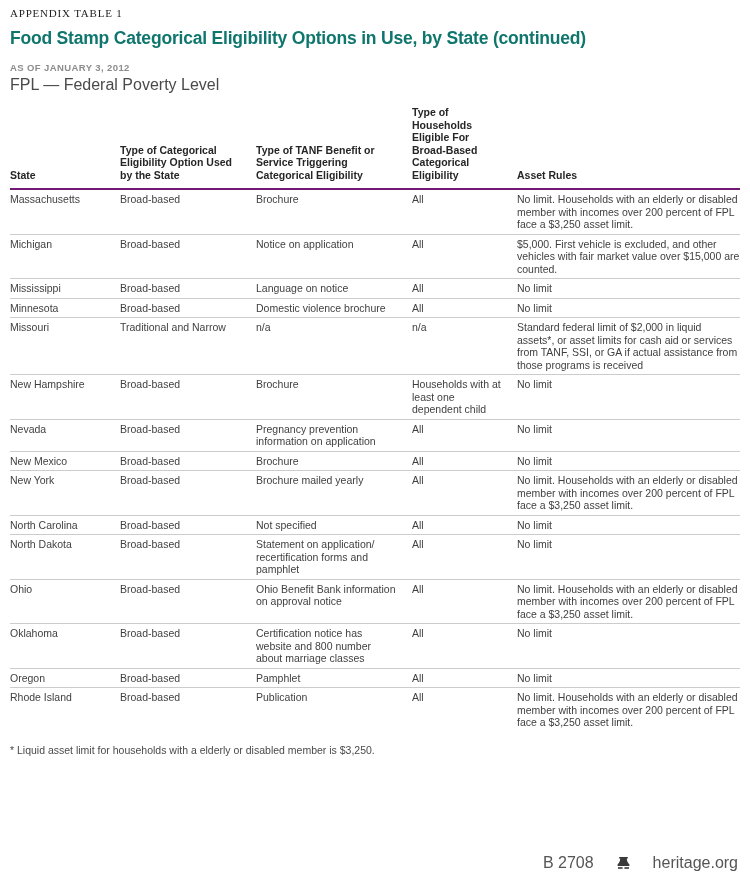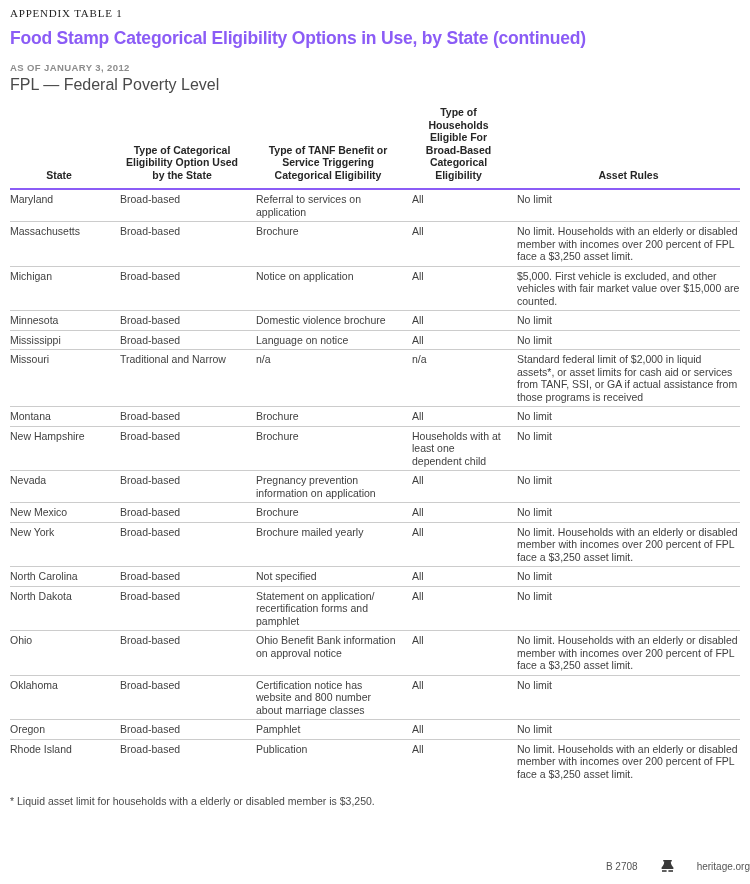--- a/index.html
+++ b/index.html
@@ -17,21 +17,21 @@
     font-family: "Liberation Serif", serif;
     font-size: 11px;
     letter-spacing: 0.8px;
     color: #1f1f1f;
   }
   .title {
     margin-top: 9px;
     font-size: 17.5px;
     font-weight: bold;
     letter-spacing: -0.2px;
-    color: #8b5cf6;
+    color: #0f766e;
   }
   .asof {
     margin-top: 13px;
     font-size: 9.5px;
     letter-spacing: 0.4px;
     color: #8c8c8c;
     font-weight: bold;
   }
   .legend {
     margin-top: 3px;
@@ -39,28 +39,28 @@
     color: #4a4a4a;
   }
 
   table {
     margin-top: 12px;
     width: 730px;
     border-collapse: collapse;
     table-layout: fixed;
   }
   th {
-    text-align: center;
+    text-align: left;
     vertical-align: bottom;
     font-size: 10.5px;
     line-height: 12.5px;
     font-weight: bold;
     color: #262626;
     padding: 0 12px 7px 0;
-    border-bottom: 2px solid #8b5cf6;
+    border-bottom: 2px solid #701a75;
     margin-top: 40px;
   }
   th:last-child { padding-right: 0; }
   td {
     vertical-align: top;
     font-size: 10.5px;
     line-height: 12.5px;
     color: #3f3f3f;
     padding: 3px 12px 3px 0;
     border-bottom: 1px solid #cccccc;
@@ -68,26 +68,26 @@
   td:last-child { padding-right: 0; }
   tbody tr:last-child td { border-bottom: none; }
 
   .footnote {
     margin-top: 12px;
     font-size: 10.5px;
     color: #4a4a4a;
   }
   .footer {
     position: absolute;
-    right: 0;
+    right: 12px;
     bottom: 12px;
     display: flex;
     align-items: center;
     gap: 23px;
-    font-size: 10px;
+    font-size: 16px;
     color: #555555;
   }
   .bell { display: inline-flex; align-items: flex-end; }
 </style>
 </head>
 <body>
 
 <div class="page">
 
   <div class="eyebrow">APPENDIX TABLE 1</div>
@@ -109,67 +109,53 @@
       <tr>
           <th>State</th>
           <th>Type of Categorical Eligibility Option Used by the State</th>
           <th>Type of TANF Benefit or Service Triggering Categorical Eligibility</th>
           <th>Type of Households Eligible For Broad-Based Categorical Eligibility</th>
           <th>Asset Rules</th>
         </tr>
     </thead>
     <tbody>
         <tr>
-          <td>Maryland</td>
-          <td>Broad-based</td>
-          <td>Referral to services on application</td>
-          <td>All</td>
-          <td>No limit</td>
-        </tr>
-        <tr>
           <td>Massachusetts</td>
           <td>Broad-based</td>
           <td>Brochure</td>
           <td>All</td>
           <td>No limit. Households with an elderly or disabled member with incomes over 200 percent of FPL face a $3,250 asset limit.</td>
         </tr>
         <tr>
           <td>Michigan</td>
           <td>Broad-based</td>
           <td>Notice on application</td>
           <td>All</td>
           <td>$5,000. First vehicle is excluded, and other vehicles with fair market value over $15,000 are counted.</td>
         </tr>
         <tr>
+          <td>Mississippi</td>
+          <td>Broad-based</td>
+          <td>Language on notice</td>
+          <td>All</td>
+          <td>No limit</td>
+        </tr>
+        <tr>
           <td>Minnesota</td>
           <td>Broad-based</td>
           <td>Domestic violence brochure</td>
-          <td>All</td>
-          <td>No limit</td>
-        </tr>
-        <tr>
-          <td>Mississippi</td>
-          <td>Broad-based</td>
-          <td>Language on notice</td>
           <td>All</td>
           <td>No limit</td>
         </tr>
         <tr>
           <td>Missouri</td>
           <td>Traditional and Narrow</td>
           <td>n/a</td>
           <td>n/a</td>
           <td>Standard federal limit of $2,000 in liquid assets*, or asset limits for cash aid or services from TANF, SSI, or GA if actual assistance from those programs is received</td>
-        </tr>
-        <tr>
-          <td>Montana</td>
-          <td>Broad-based</td>
-          <td>Brochure</td>
-          <td>All</td>
-          <td>No limit</td>
         </tr>
         <tr>
           <td>New Hampshire</td>
           <td>Broad-based</td>
           <td>Brochure</td>
           <td>Households with at least one dependent child</td>
           <td>No limit</td>
         </tr>
         <tr>
           <td>Nevada</td>

